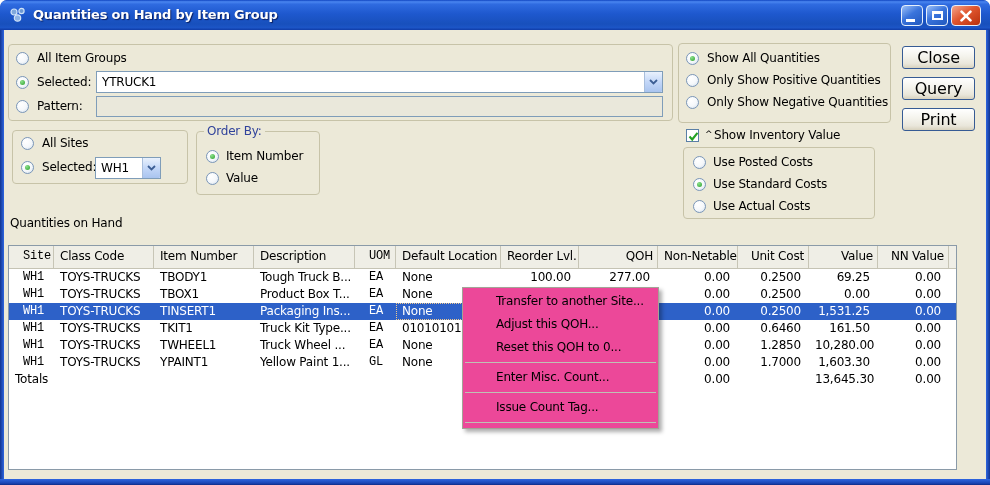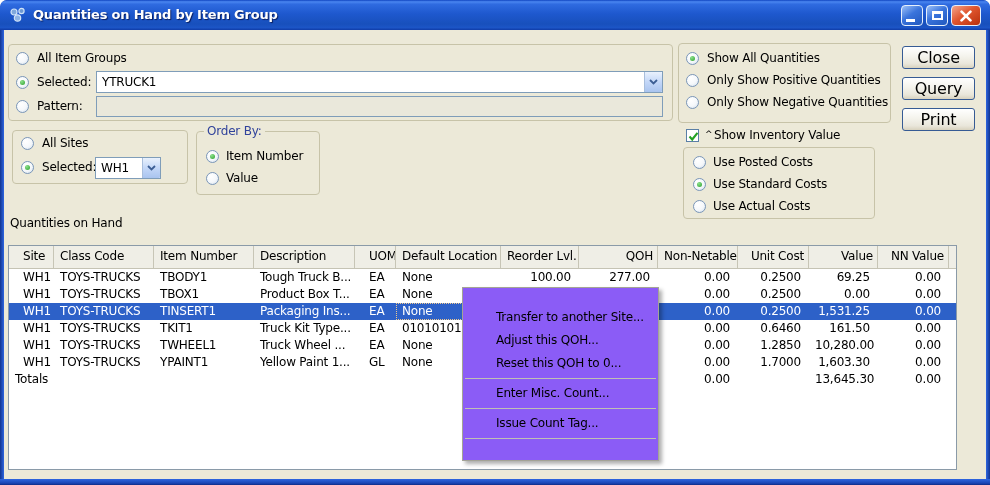--- a/index.html
+++ b/index.html
@@ -46,27 +46,27 @@
   .box-caption{position:absolute;background:#ECE9D8;padding:0 3px;color:#31439B;white-space:nowrap;}
   
   .table-caption{position:absolute;white-space:nowrap;}
   .datatable{position:absolute;background:#fff;border:1px solid #8A9AA8;box-sizing:border-box;overflow:hidden;}
   .thead{display:flex;height:23px;background:#EFEEE6;border-bottom:1px solid #C5C3B4;box-sizing:border-box;}
   .th{line-height:21px;border-right:1px solid #C7C5B6;box-sizing:border-box;white-space:nowrap;overflow:hidden;
     padding:0 4px 8px 6px;flex:0 0 auto;}
   .trow{display:flex;height:17px;line-height:17px;}
   .trow.selected{background:#2D61C8;color:#fff;}
   .td{flex:0 0 auto;box-sizing:border-box;white-space:nowrap;overflow:hidden;padding:0 8px 0 6px;}
-  .al-c{text-align:center;padding:0 14px;}
+  .al-c{text-align:center;padding:0 14px;font-family:Liberation Mono, monospace;}
   .al-r{text-align:right;}
   .al-l{text-align:left;}
   .focus-cell{outline:1px dotted #EFC98F;outline-offset:-1px;}
   
-  .ctx-menu{position:absolute;background:#8b5cf6;border:1px solid #A3A396;box-shadow:3px 3px 4px rgba(0,0,0,.32);
-    padding:18px 0;z-index:50;}
+  .ctx-menu{position:absolute;background:#ec4899;border:1px solid #A3A396;box-shadow:3px 3px 4px rgba(0,0,0,.32);
+    padding:2px 0;z-index:50;}
   .menu-item{height:23px;line-height:23px;padding-left:33px;white-space:nowrap;}
   .menu-sep{height:1px;background:#C0C0B4;margin:3px 2px;}
 </style>
 </head>
 <body>
 
 <div class="window">
 
   <div class="titlebar">
     <svg class="title-icon" viewBox="0 0 18 16">

